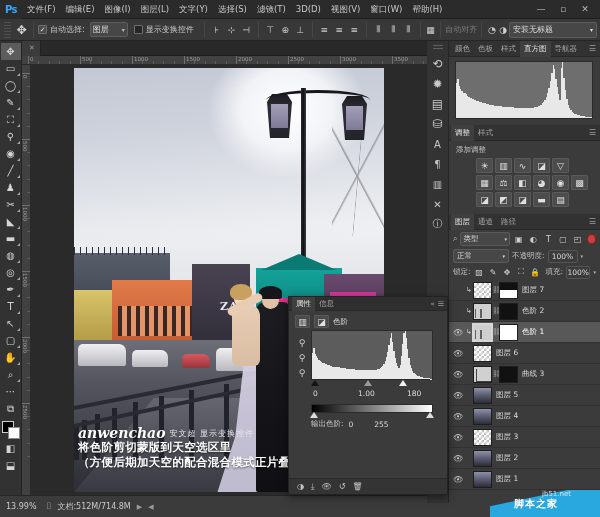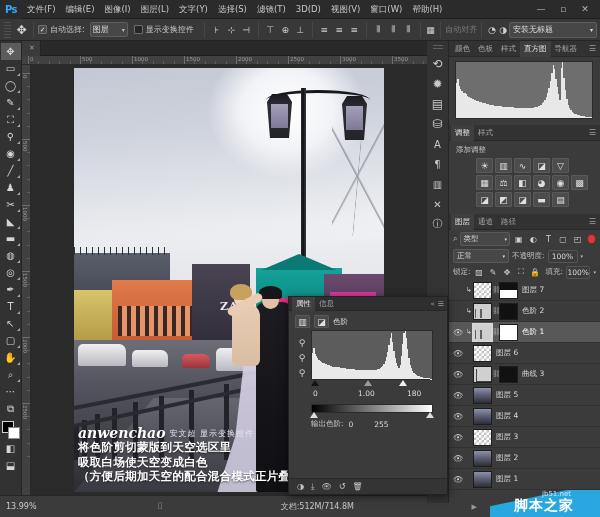--- a/index.html
+++ b/index.html
@@ -305,21 +305,21 @@
     position:absolute; left:4px; top:372px; width:306px;
     font-size:11.5px; line-height:14.5px; color:#ffffff; font-weight:bold;
     text-shadow:0 1px 2px rgba(0,0,0,.55);
     letter-spacing:.3px;
   }
 
   
   .statusbar {
     position:absolute; left:0; top:495px; width:600px; height:22px;
     background:#3b3b3b; border-top:1px solid #262626;
-    display:flex; align-items:center; padding-left:6px; gap:6px;justify-content:space-between;
+    display:flex; align-items:center; padding-left:6px; gap:6px;
   }
   .st-zoom { font-size:8px; color:#cacaca; width:34px; }
   .st-icon { font-size:9px; color:#bfbfbf; }
   .st-doc { font-size:8px; color:#cacaca; }
   .st-arrow { font-size:7px; color:#9a9a9a; }
 
   
   .dock-icons {
     position:absolute; left:427px; top:41px; width:22px; height:462px;
     background:#333333; border-right:1px solid #262626;
@@ -507,21 +507,21 @@
   
   .jb51 {
     position:absolute; right:0; bottom:0; width:110px; height:27px;
     overflow:hidden; pointer-events:none;
   }
   .jb51 .band {
     position:absolute; left:-10px; top:4px; width:140px; height:34px;
     background:#29a8e0; transform:rotate(-12deg);
   }
   .jb51 .cn {
-    position:absolute; left:24px; top:7px; font-size:14px; color:#ffffff;
+    position:absolute; left:24px; top:7px; font-size:10px; color:#ffffff;
     font-weight:bold; letter-spacing:1px; z-index:2;
   }
   .jb51 .en {
     position:absolute; left:52px; top:0px; font-size:7px; color:#cfe9f7; z-index:2;
   }
 </style>
 </head>
 <body>
 
 <div class="app">
@@ -788,21 +788,20 @@
       <div class="bride-head"></div>
       <div class="bride-hair"></div>
       <div class="arm"></div>
 
       <div class="wm">
         <span class="wm-script">anwenchao</span>
         <span class="wm-cn">安文超 显示变换控件</span>
       </div>
       <div class="overlay-text">
         <div>将色阶剪切蒙版到天空选区里</div>
-        <div>吸取白场使天空变成白色</div>
         <div>（方便后期加天空的配合混合模式正片叠底）</div>
       </div>
     </div>
   </div>
 
   <div class="statusbar">
     <div class="st-zoom">13.99%</div>
     <div class="st-icon">⌷</div>
     <div class="st-doc">文档:512M/714.8M</div>
     <div class="st-arrow">▶</div>

